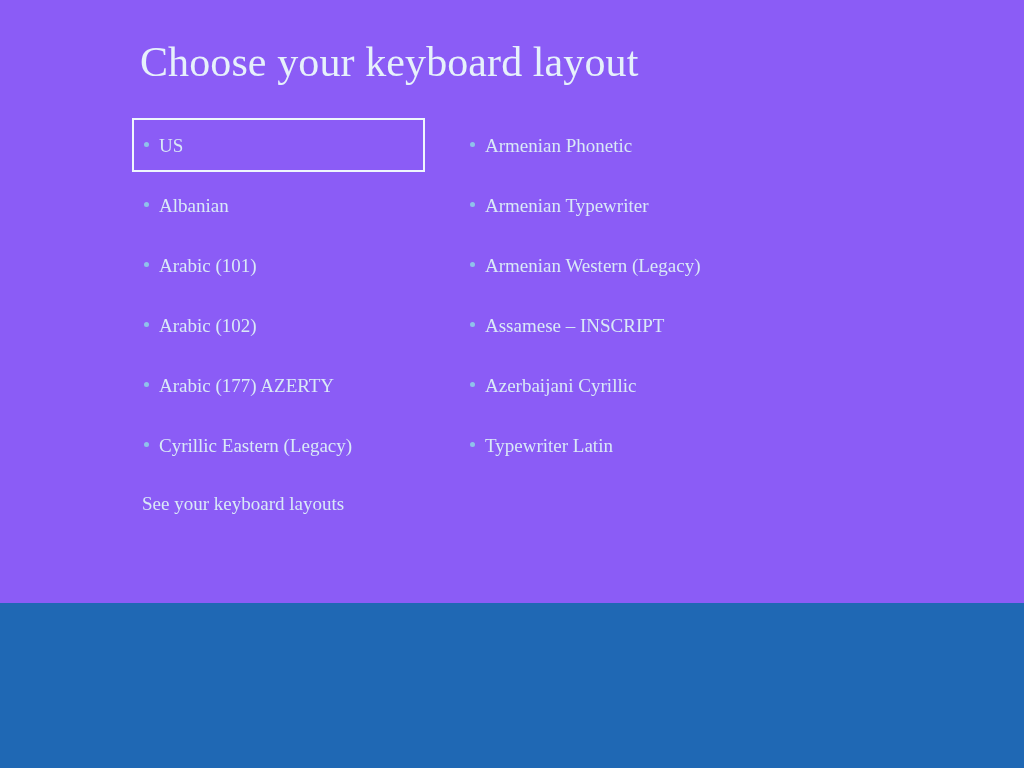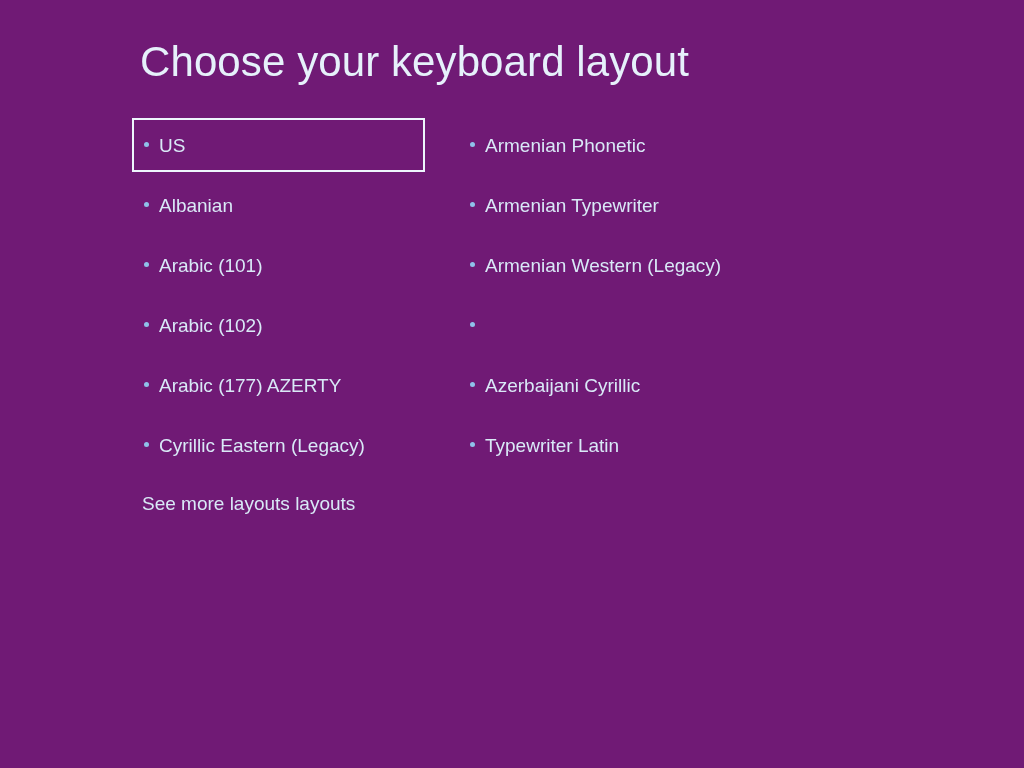--- a/index.html
+++ b/index.html
@@ -12,22 +12,23 @@
     overflow: hidden;
     background: #1f68b4;
     font-family: "Liberation Sans", sans-serif;
     color: #dbeaf7;
     -webkit-font-smoothing: antialiased;
   }
 
   .screen {
     position: relative;
     width: 1024px;
-    height: 768px;
-    background: #701a75;
+    height: 603px;
+    background: #8b5cf6;
+    font-family: Liberation Serif, serif;
   }
 
   
   .page-title {
     position: absolute;
     left: 140px;
     top: 38px;
     font-size: 42px;
     font-weight: 300;
     letter-spacing: 0.1px;
@@ -157,31 +158,32 @@
         <span class="layout-label">Armenian Typewriter</span>
       </div>
 
       <div class="layout-item">
         <span class="bullet"></span>
         <span class="layout-label">Armenian Western (Legacy)</span>
       </div>
 
       <div class="layout-item">
         <span class="bullet"></span>
+        <span class="layout-label">Assamese – INSCRIPT</span>
       </div>
 
       <div class="layout-item">
         <span class="bullet"></span>
         <span class="layout-label">Azerbaijani Cyrillic</span>
       </div>
 
       <div class="layout-item">
         <span class="bullet"></span>
         <span class="layout-label">Typewriter Latin</span>
       </div>
 
     </div>
 
   </div>
 
-  <div class="see-more">See more layouts layouts</div>
+  <div class="see-more">See your keyboard layouts</div>
 
 </div>
 
 </body></html>

